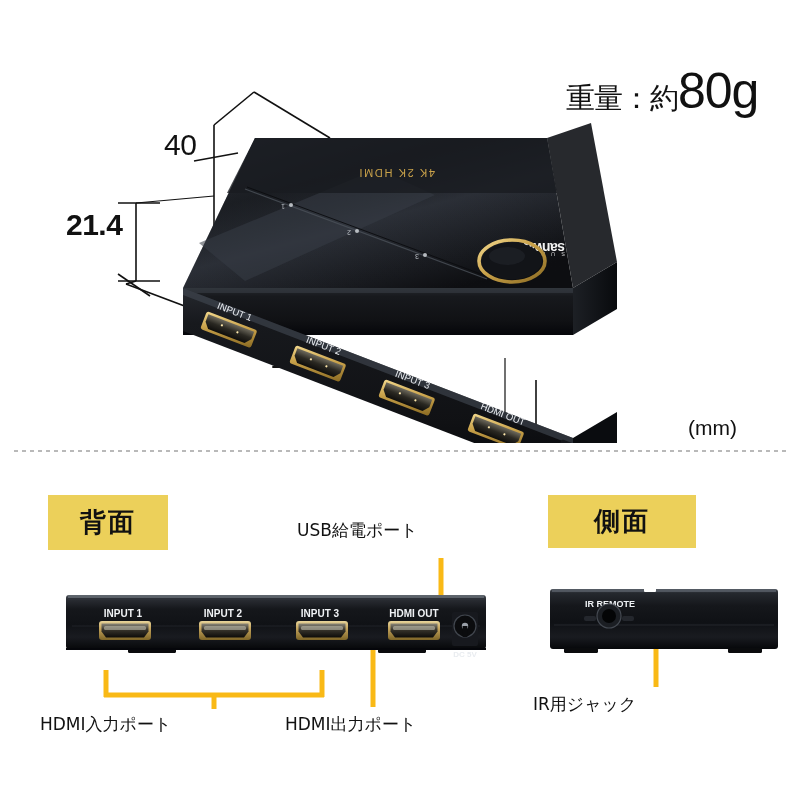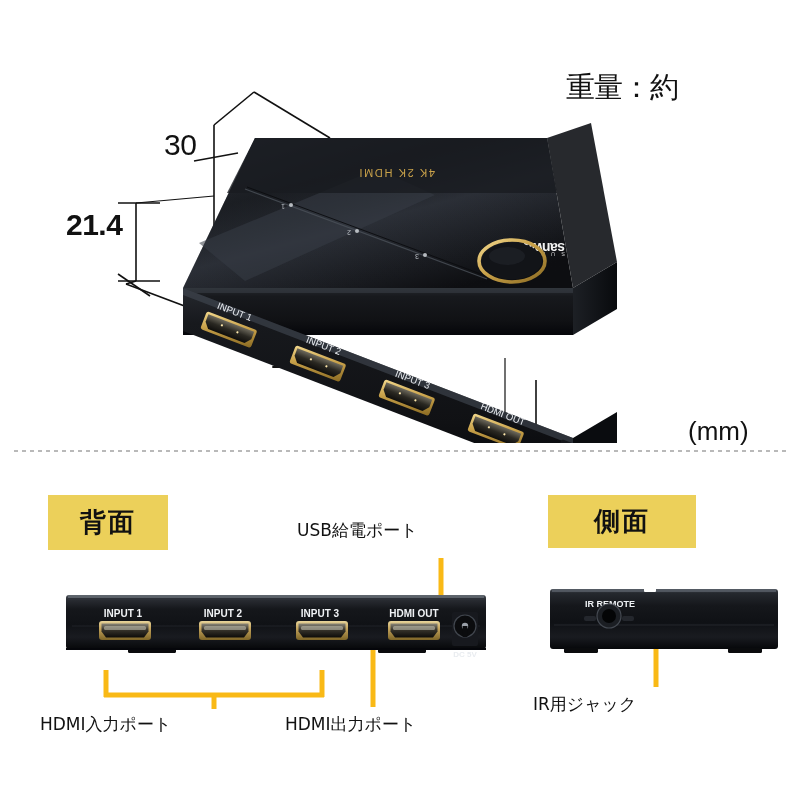--- a/index.html
+++ b/index.html
@@ -26,21 +26,21 @@
     color:#111;
     white-space:nowrap;
     font-family:"Liberation Sans","DejaVu Sans",sans-serif;
   }
   #dim-60{ left:164px; top:100px; }
   #dim-214{ left:66px; top:180px;font-weight:bold; }
   #dim-115{ left:270px; top:313px; }
 
   .mm-label{
     position:absolute; left:688px; top:388px;
-    font-size:26px; color:#111; white-space:nowrap;
+    font-size:21px; color:#111; white-space:nowrap;
   }
 
   .weight-wrap{
     position:absolute; left:566px; top:40px;
     display:flex; align-items:baseline;
     white-space:nowrap;
     color:#111;
   }
   .weight-pre{ font-size:29px; letter-spacing:-1px; }
   .weight-num{ font-size:50px; letter-spacing:-1px; line-height:0.95; }
@@ -93,20 +93,21 @@
 </style>
 </head>
 <body>
 
 <div class="stage">
 
   <div id="top-section">
 
     <div class="weight-wrap">
       <span class="weight-pre">重量：約</span>
+        <span class="weight-num">80g</span>
     </div>
 
     <svg class="abs" style="left:0;top:0;" width="800" height="450">
 
       <line x1="214" y1="97" x2="254" y2="64" stroke="#111" stroke-width="1.6"></line>
       <line x1="254" y1="64" x2="330" y2="110" stroke="#111" stroke-width="1.6"></line>
       <line x1="214" y1="97" x2="214" y2="230" stroke="#111" stroke-width="1.6"></line>
       <line x1="194" y1="133" x2="238" y2="125" stroke="#111" stroke-width="1.6"></line>
 
       <line x1="136" y1="175" x2="136" y2="253" stroke="#111" stroke-width="1.6"></line>
@@ -117,21 +118,21 @@
       <line x1="126" y1="256" x2="520" y2="404" stroke="#111" stroke-width="1.6"></line>
       <line x1="118" y1="246" x2="150" y2="268" stroke="#111" stroke-width="1.6"></line>
       <line x1="505" y1="392" x2="536" y2="414" stroke="#111" stroke-width="1.6"></line>
       <line x1="136" y1="253" x2="126" y2="256" stroke="#111" stroke-width="1.6"></line>
       <line x1="520" y1="404" x2="536" y2="414" stroke="#111" stroke-width="1.6"></line>
 
       <line x1="536" y1="352" x2="536" y2="414" stroke="#111" stroke-width="1.6"></line>
       <line x1="505" y1="392" x2="505" y2="330" stroke="#111" stroke-width="1.2"></line>
     </svg>
 
-    <div class="dim-label" id="dim-60">30</div>
+    <div class="dim-label" id="dim-60">40</div>
     <div class="dim-label" id="dim-214">21.4</div>
     <div class="dim-label" id="dim-115">115</div>
     <div class="mm-label">(mm)</div>
 
     <svg id="device3d" viewBox="0 0 560 360" width="560" height="360">
       <defs>
         <linearGradient id="topFace" x1="0" y1="0" x2="0.7" y2="1">
           <stop offset="0%" stop-color="#23262c"></stop>
           <stop offset="35%" stop-color="#14161a"></stop>
           <stop offset="60%" stop-color="#2d3139"></stop>

